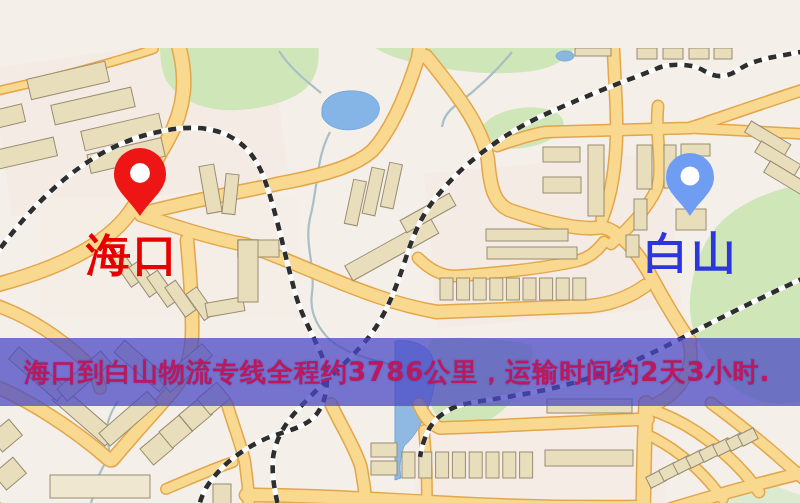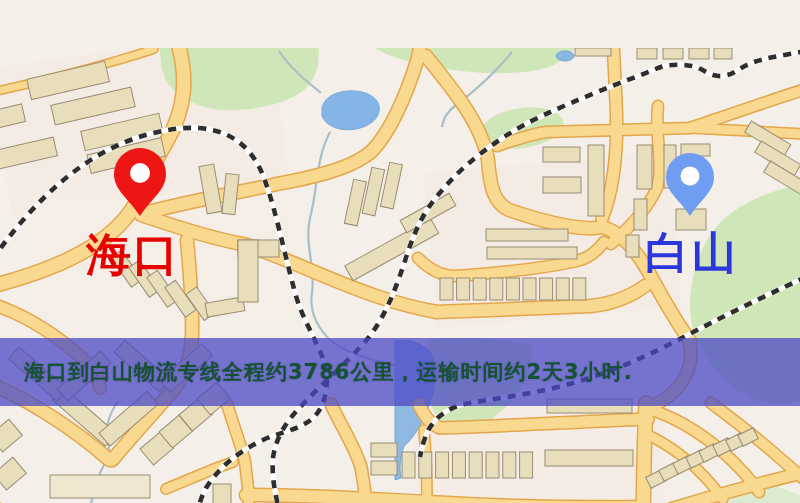--- a/index.html
+++ b/index.html
@@ -6,21 +6,21 @@
   body{width:800px;height:503px;overflow:hidden;font-family:"DejaVu Sans","Liberation Sans",sans-serif;background:#f4efe8;}
   .stage{position:relative;width:800px;height:503px;margin-top:48px;}
   .stage svg{position:absolute;left:0;top:0;display:block;}
   .banner{
     position:absolute;left:0;top:290px;width:800px;height:68px;
     background:rgba(73,71,197,0.74);
     display:flex;align-items:center;
     box-sizing:border-box;padding-left:24px;
   }
   .banner-text{
-    color:#14532d;font-size:21px;font-weight:600;letter-spacing:1px;
+    color:#be185d;font-size:26px;font-weight:600;letter-spacing:1px;
     white-space:nowrap;text-shadow:0 0 2px rgba(60,60,160,.6);
   }
   .city-label{font-weight:bold;}
 </style>
 </head>
 <body>
 
 <div class="stage">
 <svg width="800" height="503" viewBox="0 0 800 503">
 

